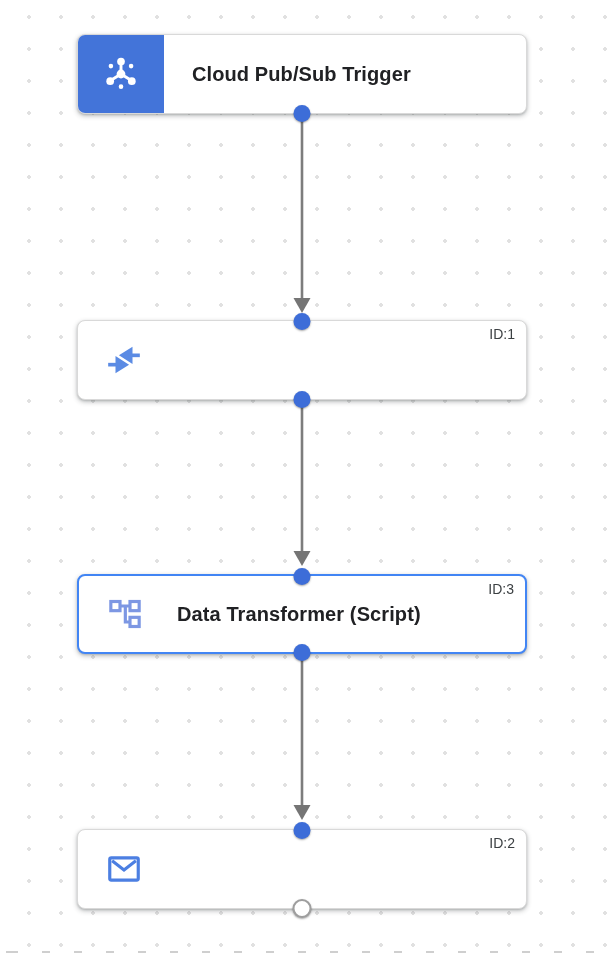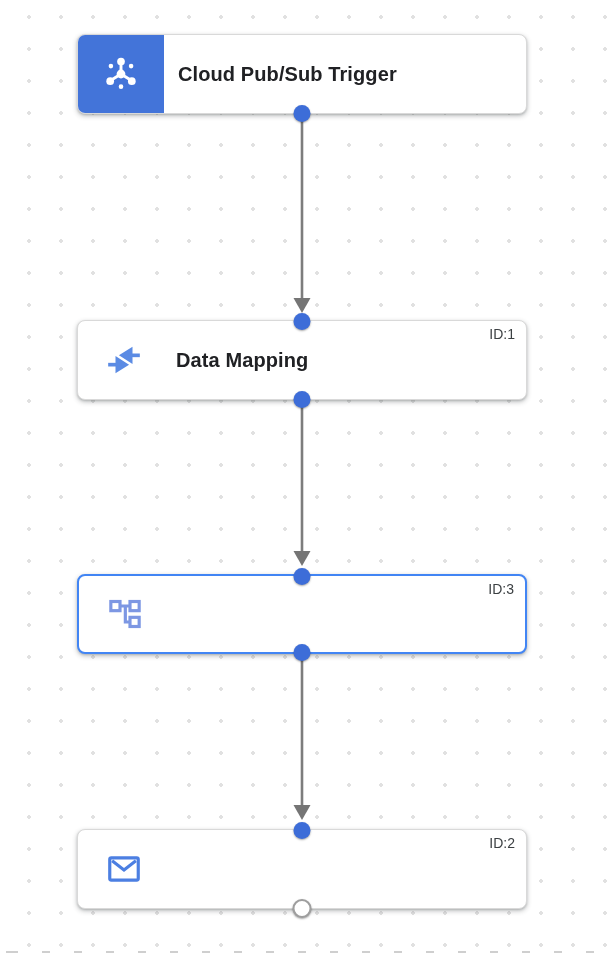--- a/index.html
+++ b/index.html
@@ -47,21 +47,21 @@
     position: absolute; top: 5px; right: 11px;
     font-size: 14px; color: #3c4043;
   }
   .trigger-iconblock {
     width: 86px; height: 100%;
     background: #4374d9;
     border-radius: 7px 0 0 7px;
     display: flex; align-items: center; justify-content: center;
     flex: none;
   }
-  .trigger-iconblock + .node-title { margin-left: 14px; }
+  .trigger-iconblock + .node-title { margin-left: 28px; }
   .task-icon {
     width: 40px; height: 40px; margin-left: 26px; margin-right: 32px;
     display: flex; align-items: center; justify-content: center;
     flex: none;
   }
   .port {
     position: absolute; left: 50%;
     width: 17px; height: 17px; border-radius: 50%;
     background: #3d6dd8;
     transform: translateX(-50%);
@@ -124,35 +124,35 @@
     <div class="task-icon">
       <svg width="40" height="40" viewBox="0 0 24 24">
         <g stroke="#5b8be4" stroke-width="2.2" fill="#5b8be4">
           <line x1="2.5" y1="14.8" x2="8" y2="14.8"></line>
           <polygon points="8,11.6 8,18 13,14.8"></polygon>
           <line x1="21.5" y1="9.2" x2="16" y2="9.2"></line>
           <polygon points="16,6 16,12.4 11,9.2"></polygon>
         </g>
       </svg>
     </div>
-    <div class="node-title">Data Mapping</div>
     <div class="id-label">ID:1</div>
     <div class="port port-top"></div>
     <div class="port port-bottom"></div>
   </div>
 
   <div class="node selected" style="top:574px">
     <div class="task-icon">
       <svg width="40" height="40" viewBox="0 0 24 24" fill="none" stroke="#7d97e3" stroke-width="1.9">
         <rect x="3.5" y="4.5" width="5.5" height="5.5"></rect>
         <rect x="15" y="4.5" width="5.5" height="5.5"></rect>
         <rect x="15" y="14" width="5.5" height="5.5"></rect>
         <path d="M9 7.2 H15 M12.2 7.2 V16.8 H15"></path>
       </svg>
     </div>
+    <div class="node-title">Data Transformer (Script)</div>
     <div class="id-label">ID:3</div>
     <div class="port port-top"></div>
     <div class="port port-bottom"></div>
   </div>
 
   <div class="node" style="top:829px">
     <div class="task-icon">
       <svg width="38" height="38" viewBox="0 0 24 24" fill="none" stroke="#4c7fe2" stroke-width="2">
         <rect x="3" y="5" width="18" height="14" rx="1"></rect>
         <path d="M4.5 6.8 L12 12.6 L19.5 6.8"></path>

